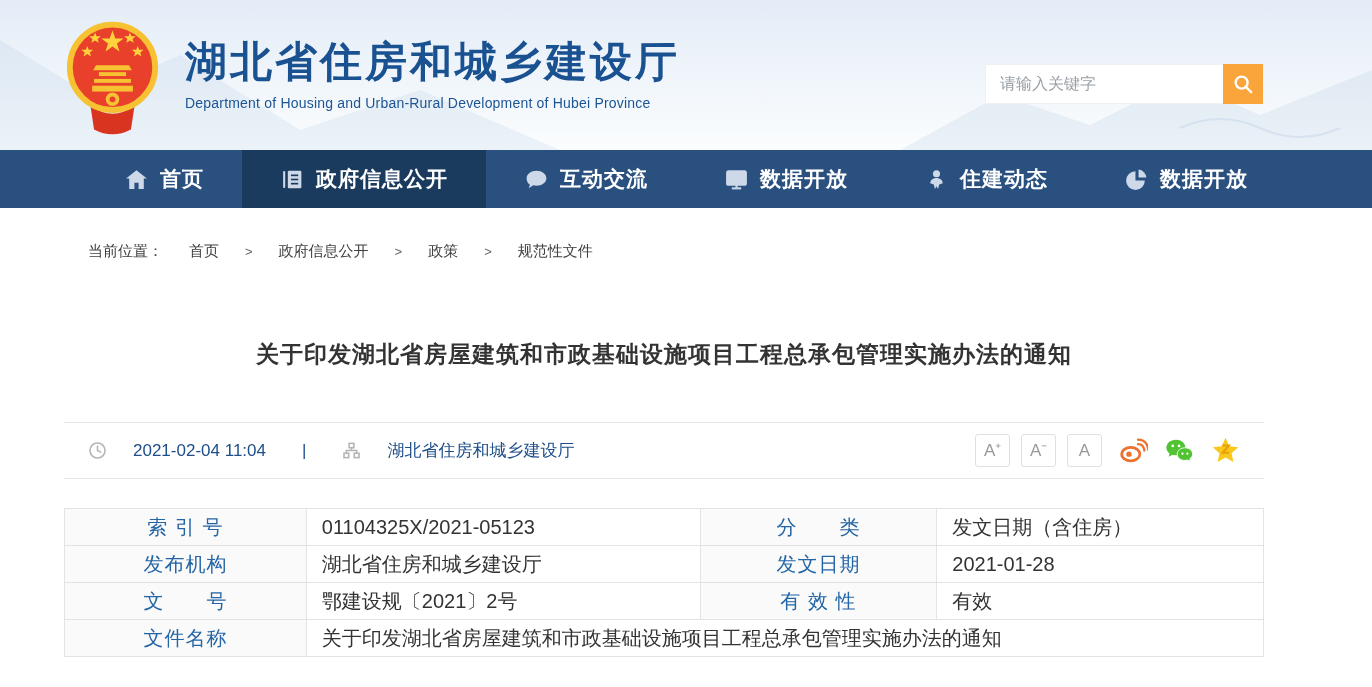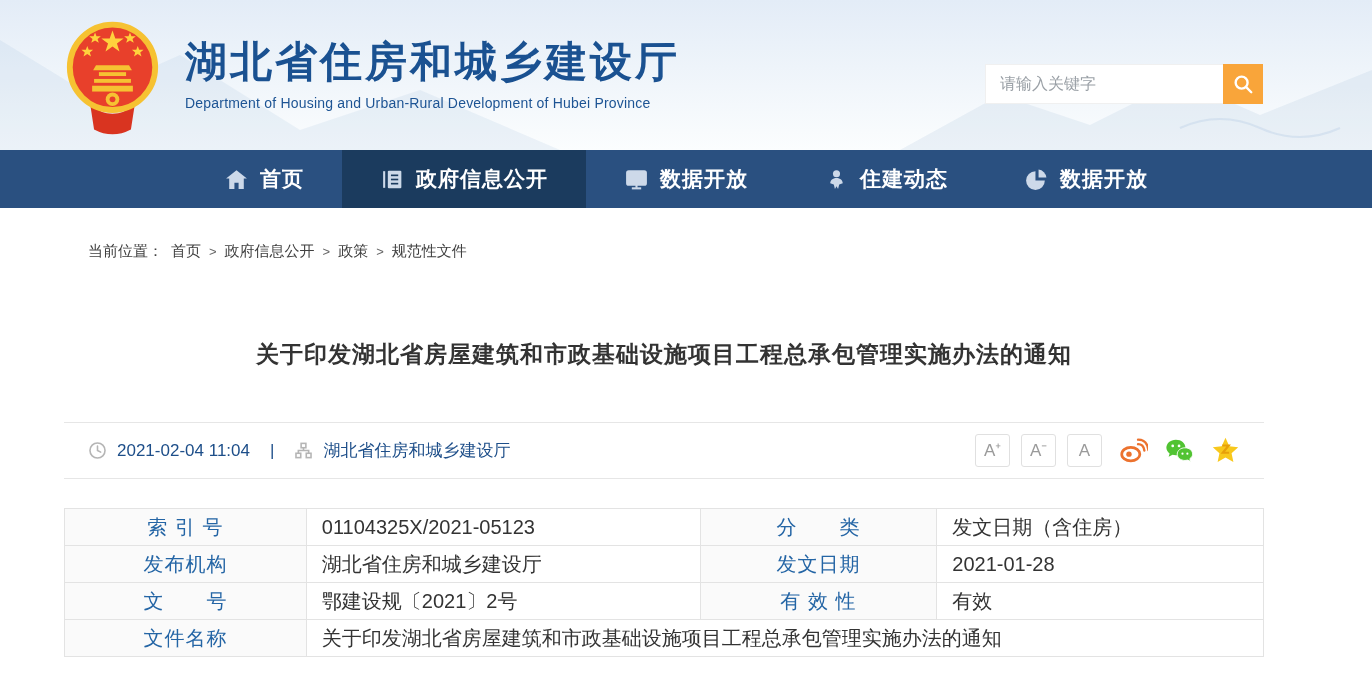--- a/index.html
+++ b/index.html
@@ -48,35 +48,35 @@
     display: flex; align-items: center; gap: 11px;
     padding: 0 38px; cursor: pointer;
     color: #ffffff; font-size: 21px; font-weight: bold; letter-spacing: 1px;
   }
   .nav-item.active { background: #1b3b5e; }
   .nav-item svg { width: 25px; height: 25px; }
   
   .content { width: 1200px; margin-left: 64px; }
   .breadcrumb {
     padding: 34px 24px 0; font-size: 15px; color: #404040;
-    display: flex; align-items: center; gap: 8px;
+    display: flex; align-items: center; gap: 26px;
   }
   .crumb-link { cursor: pointer; }
   .crumb-sep { color: #666; font-size: 13px; }
   .article-title {
     margin-top: 78px; text-align: center;
     font-size: 23px; font-weight: bold; color: #333333; letter-spacing: 1px;
   }
   .meta-row {
     margin-top: 52px; height: 57px;
     border-top: 1px solid #e6e6e6; border-bottom: 1px solid #e6e6e6;
     display: flex; align-items: center; justify-content: space-between;
     padding: 0 24px;
   }
-  .meta-left { display: flex; align-items: center; gap: 10px; font-size: 17px; color: #1d4e89; }
+  .meta-left { display: flex; align-items: center; gap: 26px; font-size: 17px; color: #1d4e89; }
   .meta-sep { margin: 0 10px; color: #1d4e89; }
   .meta-right { display: flex; align-items: center; gap: 11px; }
   .font-btn {
     width: 35px; height: 33px; background: #fff;
     border: 1px solid #e0e0e0; border-radius: 3px; cursor: pointer;
     color: #9a9a9a; font-size: 17px; line-height: 1;
     display: flex; align-items: center; justify-content: center;
   }
   .share-icon { width: 29px; height: 29px; cursor: pointer; margin-left: 6px; }
   
@@ -141,20 +141,26 @@
       <svg viewBox="0 0 24 24" fill="none" stroke="#cdd9e9" stroke-width="2">
         <line x1="4" y1="4" x2="4" y2="20"></line>
         <rect x="7.5" y="3.5" width="13" height="17" rx="1" fill="#cdd9e9" stroke="none"></rect>
         <line x1="10.5" y1="8" x2="17.5" y2="8" stroke="#1b3b5e" stroke-width="1.6"></line>
         <line x1="10.5" y1="12" x2="17.5" y2="12" stroke="#1b3b5e" stroke-width="1.6"></line>
         <line x1="10.5" y1="16" x2="17.5" y2="16" stroke="#1b3b5e" stroke-width="1.6"></line>
       </svg>
       <span>政府信息公开</span>
     </div>
     <div class="nav-item">
+      <svg viewBox="0 0 24 24" fill="#cdd9e9">
+        <path d="M12 3.5c5.2 0 9.5 3.2 9.5 7.2s-4.3 7.2-9.5 7.2c-1.1 0-2.1-.1-3.1-.4L4.5 20.5l1.2-3.4C4 15.8 2.5 13.7 2.5 10.7c0-4 4.3-7.2 9.5-7.2z"></path>
+      </svg>
+      <span>互动交流</span>
+    </div>
+    <div class="nav-item">
       <svg viewBox="0 0 24 24" fill="none" stroke="#cdd9e9" stroke-width="2">
         <rect x="3" y="4" width="18" height="13" rx="1.5" fill="#cdd9e9"></rect>
         <line x1="12" y1="17" x2="12" y2="20"></line>
         <line x1="7.5" y1="20.5" x2="16.5" y2="20.5"></line>
       </svg>
       <span>数据开放</span>
     </div>
     <div class="nav-item">
       <svg viewBox="0 0 24 24" fill="#cdd9e9">
         <circle cx="12" cy="6.5" r="3.4"></circle>

